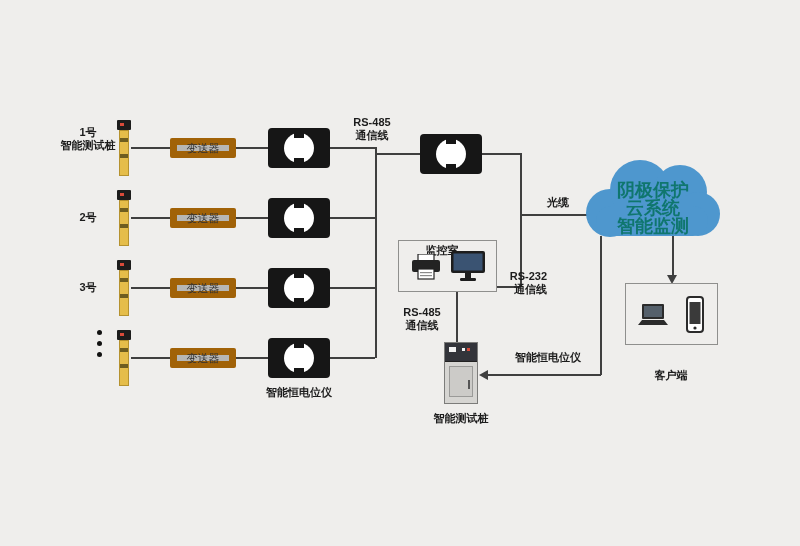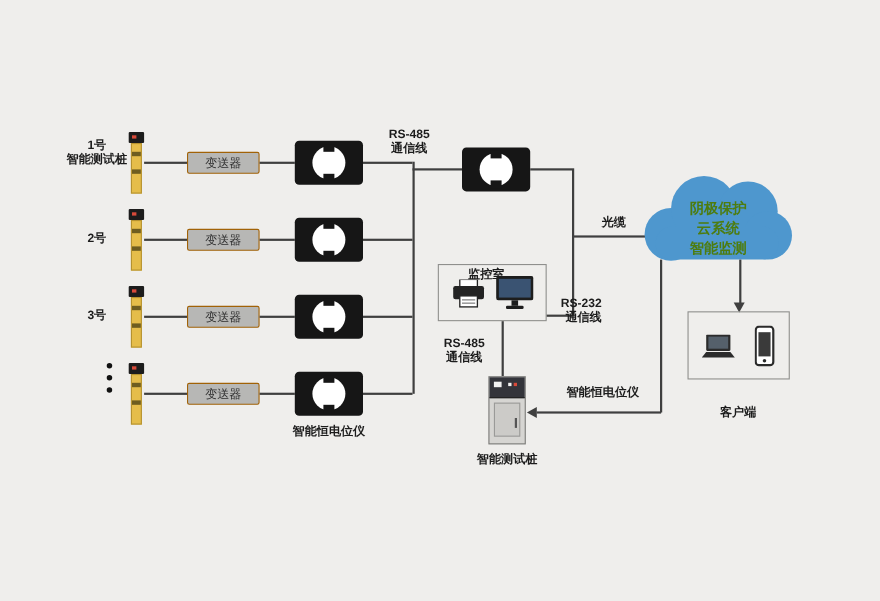--- a/index.html
+++ b/index.html
@@ -12,21 +12,21 @@
   .lbl span{display:block;}
   .bold{font-weight:700;}
   
   .pile{position:absolute;width:14px;height:56px;}
   .pile-head{width:14px;height:10px;background:#1c1c1c;border-radius:1px;position:relative;}
   .pile-led{position:absolute;left:3px;top:3px;width:4px;height:3px;background:#d84a3a;}
   .pile-body{width:10px;height:46px;margin:0 auto;background:#e5bd4a;border:1px solid #b5922f;box-sizing:border-box;position:relative;}
   .stripe{position:absolute;left:0;width:100%;height:4px;background:#6e5d20;}
   .s1{top:7px;}.s2{top:23px;}
   
-  .transmitter{position:absolute;width:66px;height:20px;background:#b7b7b5;border:1px solid #a16207;box-sizing:border-box;
+  .transmitter{position:absolute;width:66px;height:20px;background:#b7b7b5;border:7px solid #a16207;box-sizing:border-box;
                display:flex;align-items:center;justify-content:center;font-size:11px;color:#2f2f2f;border-radius:2px;}
   
   .coupler{position:absolute;width:62px;height:40px;background:#161616;border-radius:4px;
            display:flex;align-items:center;justify-content:center;}
   .ring{width:30px;height:30px;background:#fff;border-radius:50%;position:relative;}
   .tab{position:absolute;left:50%;transform:translateX(-50%);width:10px;height:7px;background:#161616;}
   .tab-t{top:-2px;}.tab-b{bottom:-2px;}
   
   .dots i{display:block;width:5px;height:5px;border-radius:50%;background:#111;margin-bottom:6px;}
   .dots{position:absolute;}
@@ -38,21 +38,21 @@
   
   .cabinet{position:absolute;width:34px;height:62px;border:1px solid #7c7c7a;box-sizing:border-box;background:#d6d5d2;display:flex;flex-direction:column;}
   .cab-top{height:18px;background:#33343a;border-bottom:1px solid #222;position:relative;}
   .cab-screen{position:absolute;left:4px;top:4px;width:7px;height:5px;background:#f2f2f2;}
   .cab-led{position:absolute;right:7px;top:5px;width:3px;height:3px;background:#d84a3a;}
   .cab-led2{position:absolute;right:12px;top:5px;width:3px;height:3px;background:#f2f2f2;}
   .cab-body{flex:1;position:relative;}
   .cab-door{position:absolute;left:4px;right:4px;top:4px;bottom:6px;border:1px solid #9a9a98;background:#cccbc8;}
   .cab-handle{position:absolute;right:7px;top:45%;width:2px;height:9px;background:#555;}
   
-  .cloud-text{position:absolute;color:#4d7c0f;font-size:13px;line-height:18px;font-weight:700;text-align:center;}
+  .cloud-text{position:absolute;color:#0f766e;font-size:18px;line-height:18px;font-weight:700;text-align:center;}
   .cloud-text span{display:block;}
   .icon{position:absolute;}
 </style>
 </head>
 <body>
 
 <div class="stage">
 
   <div class="lbl bold" style="left:60px;top:126px;width:56px;">
     <span>1号</span>

